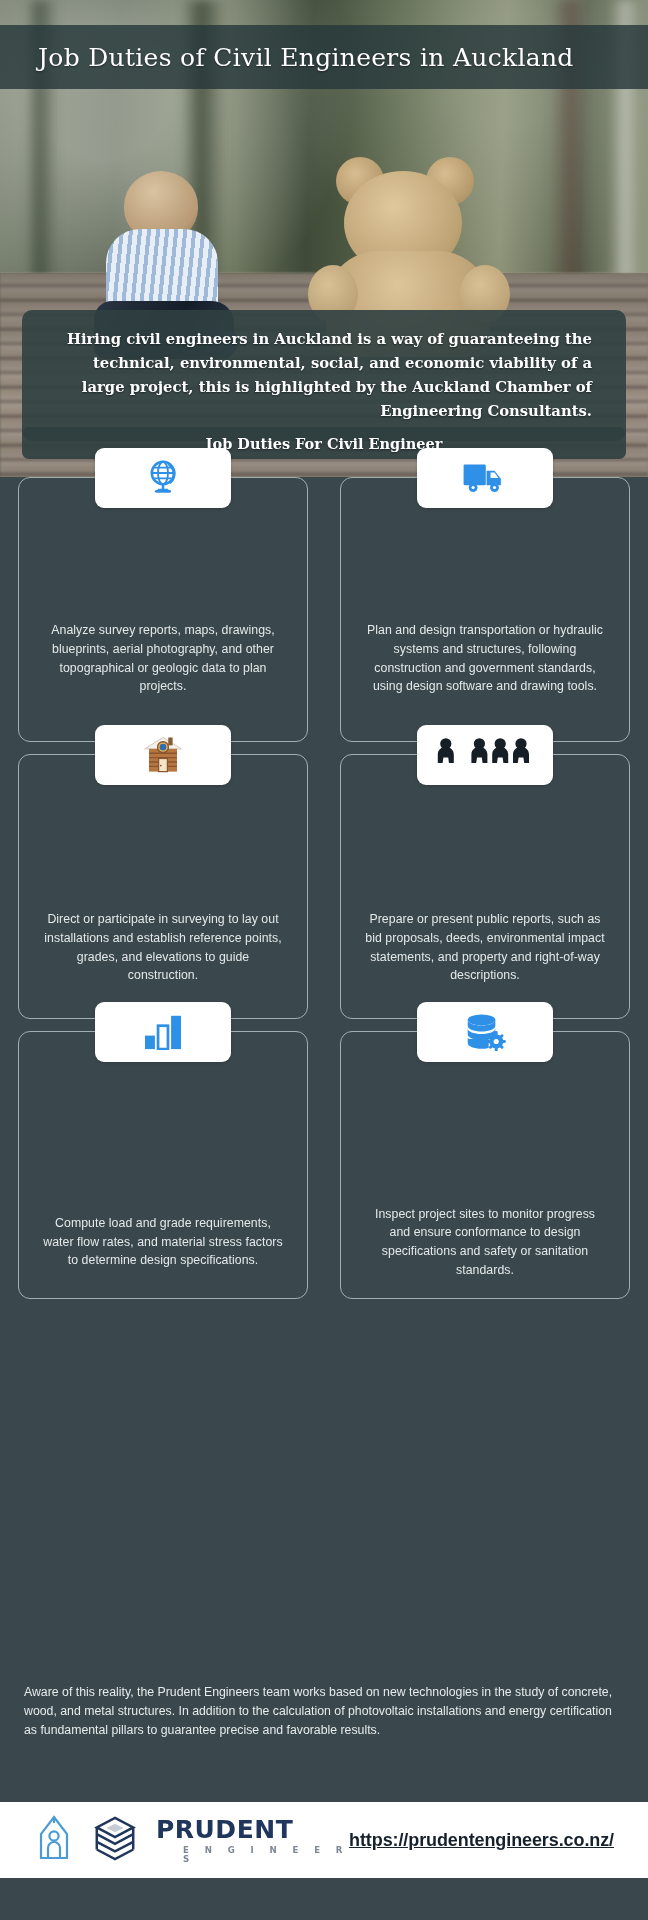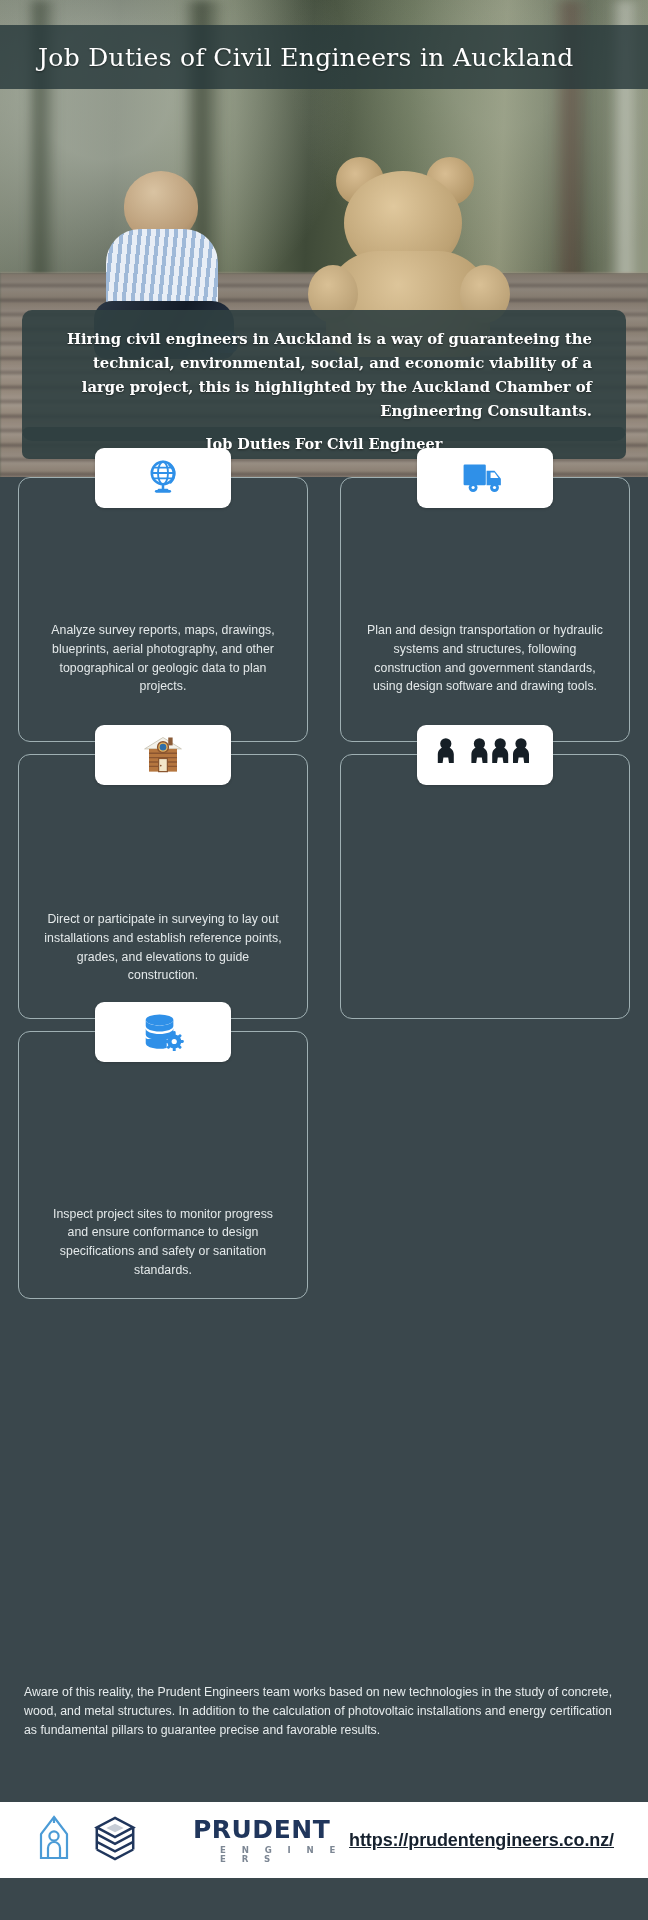--- a/index.html
+++ b/index.html
@@ -253,21 +253,21 @@
   .footer {
     position: absolute;
     left: 0; bottom: 42px;
     width: 648px; height: 76px;
     background: #ffffff;
     display: flex;
     align-items: center;
     padding: 0 34px;
   }
   .footer-left { display: flex; align-items: center; gap: 18px; }
-  .brand-text { display: flex; flex-direction: column; line-height: 1; margin-left: 37px; }
+  .brand-text { display: flex; flex-direction: column; line-height: 1; }
   .brand-name {
     font-family: "DejaVu Sans", sans-serif;
     font-size: 25px;
     font-weight: 700;
     letter-spacing: .5px;
     color: #20365c;
   }
   .brand-sub {
     font-family: "DejaVu Sans", sans-serif;
     font-size: 8.6px;
@@ -403,25 +403,38 @@
                 <circle cx="58" cy="9" r="7"></circle>
                 <path d="M48 22c0-5.5 4.5-9 10-9s10 3.5 10 9v11h-6l-1-7h-6l-1 7h-6z"></path>
                 <circle cx="84" cy="9" r="7"></circle>
                 <path d="M74 22c0-5.5 4.5-9 10-9s10 3.5 10 9v11h-6l-1-7h-6l-1 7h-6z"></path>
                 <circle cx="110" cy="9" r="7"></circle>
                 <path d="M100 22c0-5.5 4.5-9 10-9s10 3.5 10 9v11h-6l-1-7h-6l-1 7h-6z"></path>
               </g>
             </svg>
           </span>
         </div>
+        <div class="card-text">Prepare or present public reports, such as bid proposals, deeds, environmental impact statements, and property and right-of-way descriptions.</div>
       </div>
     </div>
 
     <div class="card-row">
 
+      <div class="card row3 tall">
+        <div class="icon-plate">
+          <span>
+            <svg width="40" height="36" viewBox="0 0 44 40">
+              <rect x="2" y="24" width="11" height="15" fill="#2f90e8"></rect>
+              <rect x="16.5" y="13" width="11" height="26" fill="none" stroke="#2f90e8" stroke-width="3"></rect>
+              <rect x="31" y="2" width="11" height="37" fill="#2f90e8"></rect>
+            </svg>
+          </span>
+        </div>
+        <div class="card-text">Compute load and grade requirements, water flow rates, and material stress factors to determine design specifications.</div>
+      </div>
 
       <div class="card row3 tall">
         <div class="icon-plate">
           <span>
             <svg width="42" height="38" viewBox="0 0 48 44">
               <g fill="#2f90e8">
                 <ellipse cx="20" cy="8" rx="16" ry="6.4"></ellipse>
                 <path d="M4 8v7c0 3.5 7.2 6.4 16 6.4s16-2.9 16-6.4V8c0 3.5-7.2 6.4-16 6.4S4 11.5 4 8z"></path>
                 <path d="M4 18v7c0 3.5 7.2 6.4 16 6.4s16-2.9 16-6.4v-7c0 3.5-7.2 6.4-16 6.4S4 21.5 4 18z"></path>
                 <path d="M4 28v7c0 3.5 7.2 6.4 16 6.4 3 0 5.9-.35 8.3-1V28.6c-2.4.6-5.3.9-8.3.9C11.2 29.5 4 31.5 4 28z"></path>

